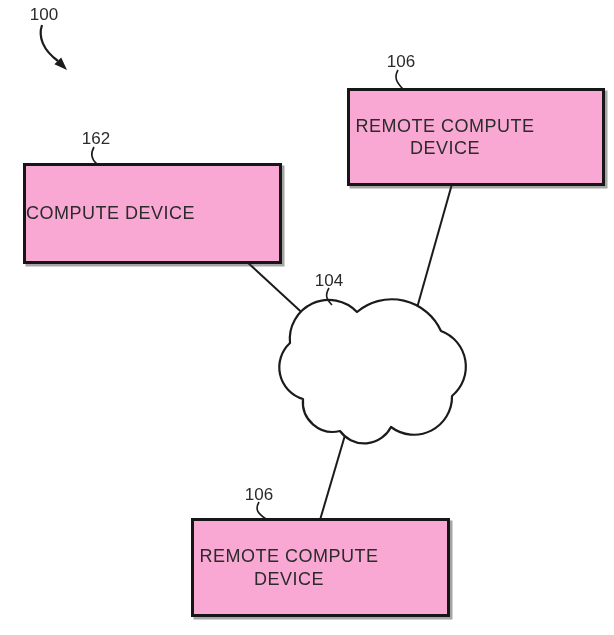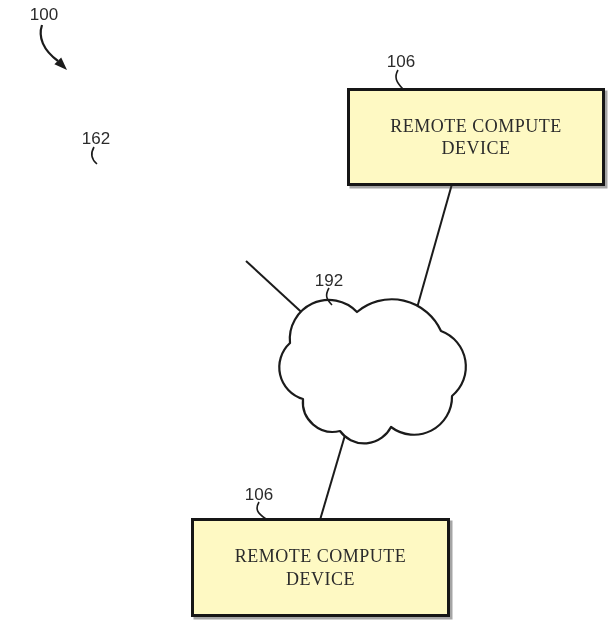--- a/index.html
+++ b/index.html
@@ -18,28 +18,26 @@
   .artwork {
     position: absolute;
     left: 0;
     top: 0;
     width: 614px;
     height: 635px;
   }
   .device-box {
     position: absolute;
     box-sizing: border-box;
-    background: #fef9c3;
+    background: #f9a8d4;
     border: 3px solid #161616;
     box-shadow: 2.5px 2.5px 0 rgba(55,55,55,0.45);
     display: flex;
     align-items: center;
-    justify-content: center;
     text-align: center;
-    font-family: Liberation Serif, serif;
   }
   .device-box .box-label {
     font-size: 18px;
     letter-spacing: 0.5px;
     line-height: 1.25;
     color: #2b2b2b;
     max-width: 190px;
   }
   #box-102 { left: 23px;  top: 163px; width: 259px; height: 101px; }
   #box-106-top { left: 347px; top: 88px;  width: 258px; height: 98px; }
@@ -85,23 +83,26 @@
 
     <path d="M 94 147 C 90 154, 91 159, 97 164" fill="none" stroke="#1b1b1b" stroke-width="1.6"></path>
     <path d="M 398 70 C 394 77, 396 82, 403 89" fill="none" stroke="#1b1b1b" stroke-width="1.6"></path>
     <path d="M 329 288 C 325 295, 326 299, 332 305" fill="none" stroke="#1b1b1b" stroke-width="1.6"></path>
     <path d="M 259 502 C 255 509, 257 513, 266 519" fill="none" stroke="#1b1b1b" stroke-width="1.6"></path>
   </svg>
 
   <div class="ref-num" id="ref-100">100</div>
   <div class="ref-num" id="ref-102">162</div>
   <div class="ref-num" id="ref-106-top">106</div>
-  <div class="ref-num" id="ref-104">192</div>
+  <div class="ref-num" id="ref-104">104</div>
   <div class="ref-num" id="ref-106-bottom">106</div>
 
+  <div class="device-box" id="box-102">
+    <span class="box-label">COMPUTE DEVICE</span>
+  </div>
 
   <div class="device-box" id="box-106-top">
     <span class="box-label">REMOTE COMPUTE DEVICE</span>
   </div>
 
   <div class="device-box" id="box-106-bottom">
     <span class="box-label">REMOTE COMPUTE DEVICE</span>
   </div>
 
 </div>

